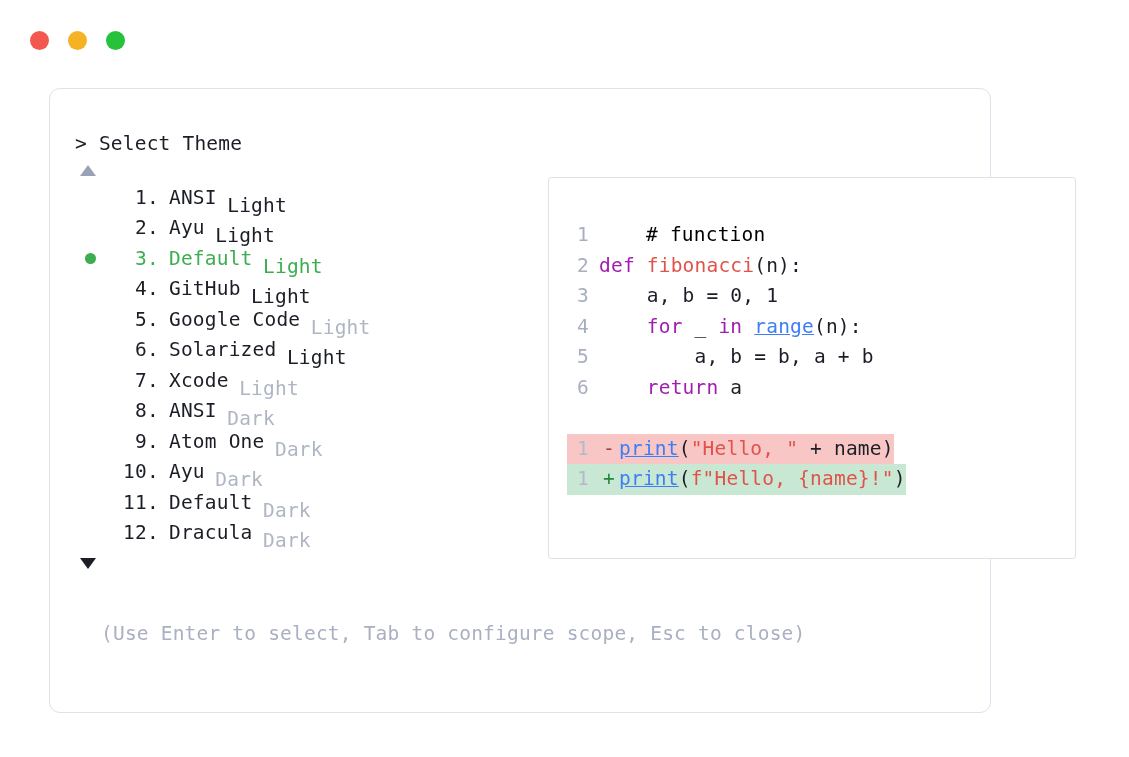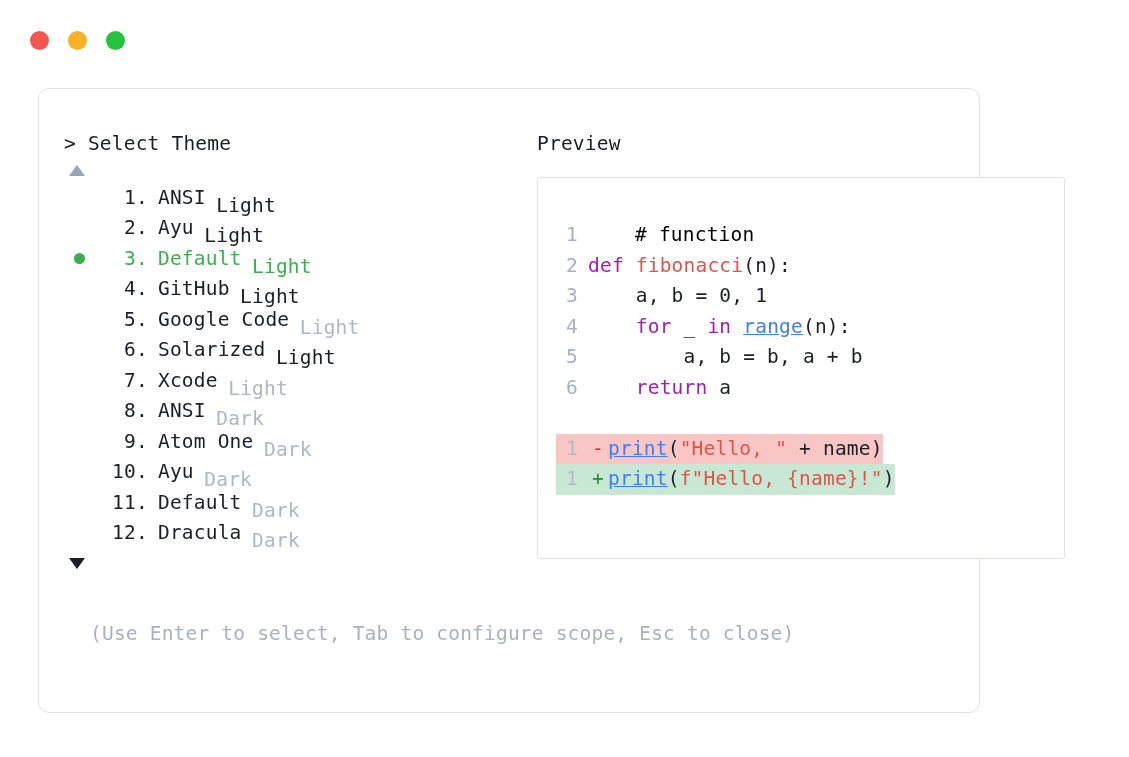--- a/index.html
+++ b/index.html
@@ -27,21 +27,21 @@
     height: 19px;
     border-radius: 50%;
   }
   .dot-red    { background: #f2584f; }
   .dot-yellow { background: #f5b225; }
   .dot-green  { background: #27c23c; }
 
   
   .card {
     position: absolute;
-    left: 38px;
+    left: 49px;
     top: 88px;
     width: 942px;
     height: 625px;
     border: 1px solid #dfe2ea;
     border-radius: 11px;
     background: #ffffff;
     box-sizing: border-box;
   }
 
   .col-left {
@@ -219,22 +219,19 @@
         <div class="theme-row"><span class="bullet-slot"></span><span class="row-index">8</span><span class="row-dot">.</span><span class="row-name">ANSI</span><span class="row-variant dim">Dark</span></div>
         <div class="theme-row"><span class="bullet-slot"></span><span class="row-index">9</span><span class="row-dot">.</span><span class="row-name">Atom One</span><span class="row-variant dim">Dark</span></div>
         <div class="theme-row"><span class="bullet-slot"></span><span class="row-index">10</span><span class="row-dot">.</span><span class="row-name">Ayu</span><span class="row-variant dim">Dark</span></div>
         <div class="theme-row"><span class="bullet-slot"></span><span class="row-index">11</span><span class="row-dot">.</span><span class="row-name">Default</span><span class="row-variant dim">Dark</span></div>
         <div class="theme-row"><span class="bullet-slot"></span><span class="row-index">12</span><span class="row-dot">.</span><span class="row-name">Dracula</span><span class="row-variant dim">Dark</span></div>
       </div>
 
     <div class="scroll-arrow down"></div>
   </div>
 
-  <div class="col-right">
-    <div class="panel-heading">Preview</div>
-  </div>
 
   <div class="preview-box">
     <div class="code-area" id="code-area"><div class="code-line"><span class="ln">1</span><span class="code-text"><span class="tok-comment"># function</span></span></div><div class="code-line"><span class="ln">2</span><span class="code-text"><span class="tok-keyword">def </span><span class="tok-func">fibonacci</span><span class="tok-plain">(n):</span></span></div><div class="code-line"><span class="ln">3</span><span class="code-text"><span class="tok-plain">    a, b = 0, 1</span></span></div><div class="code-line"><span class="ln">4</span><span class="code-text"><span class="tok-plain">    </span><span class="tok-keyword">for</span><span class="tok-plain"> _ </span><span class="tok-keyword">in</span><span class="tok-plain"> </span><span class="tok-builtin">range</span><span class="tok-plain">(n):</span></span></div><div class="code-line"><span class="ln">5</span><span class="code-text"><span class="tok-plain">        a, b = b, a + b</span></span></div><div class="code-line"><span class="ln">6</span><span class="code-text"><span class="tok-plain">    </span><span class="tok-keyword">return</span><span class="tok-plain"> a</span></span></div><div class="diff-block"><div><span class="diff-line diff-del"><span class="ln">1</span><span class="diff-sign">-</span><span class="code-text"><span class="tok-builtin">print</span><span class="tok-plain">(</span><span class="tok-string">"Hello, "</span><span class="tok-plain"> + name)</span></span></span></div><div><span class="diff-line diff-add"><span class="ln">1</span><span class="diff-sign">+</span><span class="code-text"><span class="tok-builtin">print</span><span class="tok-plain">(</span><span class="tok-string">f"Hello, {name}!"</span><span class="tok-plain">)</span></span></span></div></div></div>
   </div>
 
   <div class="footer-hint">(Use Enter to select, Tab to configure scope, Esc to close)</div>
 </div>
 
 </body></html>

